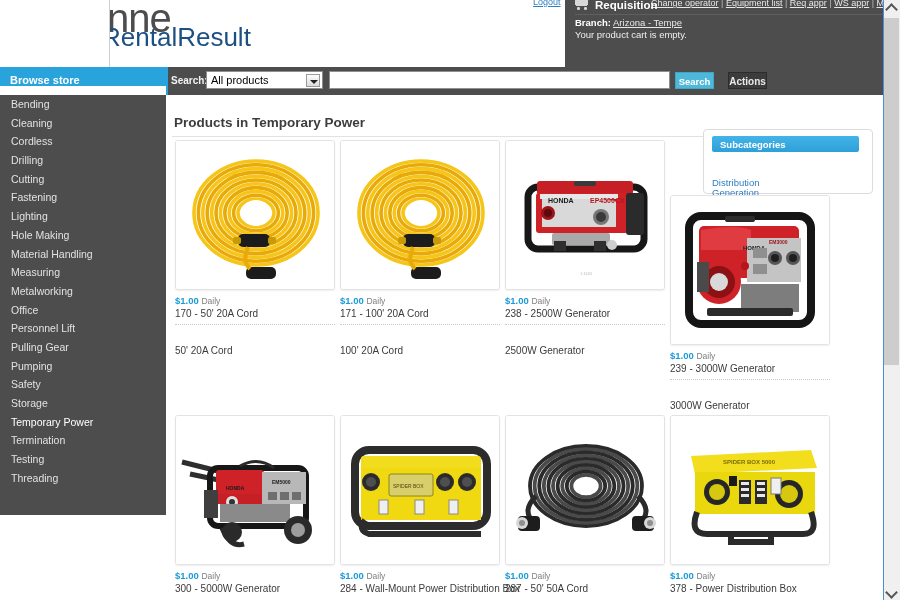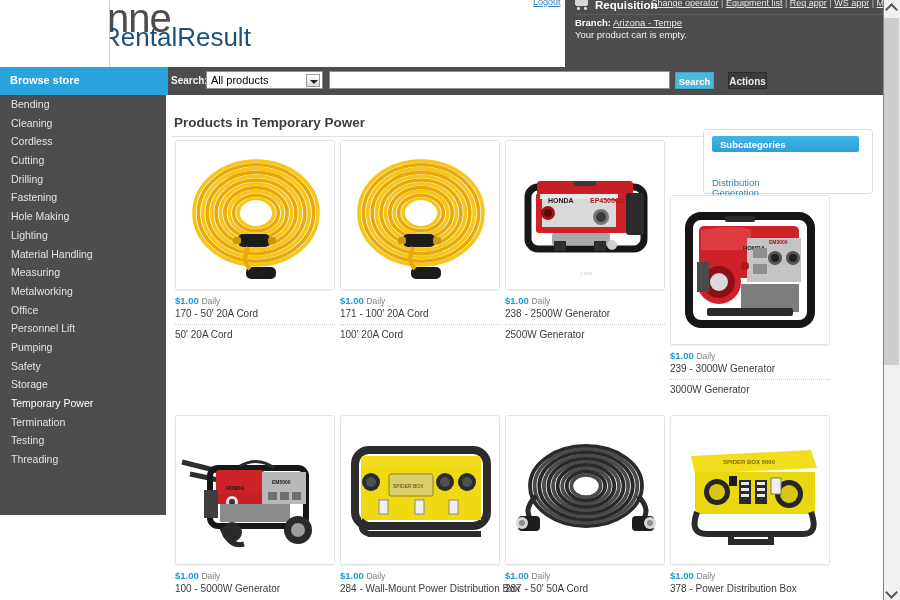--- a/index.html
+++ b/index.html
@@ -40,21 +40,21 @@
   .branch-row { position:absolute; left:575px; top:17px; font-size:9.5px; color:#fff; white-space:nowrap; }
   .branch-row b { font-weight:bold;margin-top:48px; }
   .branch-row a { color:#e8e8e8; text-decoration:underline; }
   .cart-empty { position:absolute; left:575px; top:29px; font-size:9.5px; color:#efefef; }
 
   
   .notch { position:absolute; left:0px; top:0px; width:110px; height:67px; background:#fff; z-index:3;}
   .notch-edge { position:absolute; left:109px; top:0; width:1px; height:67px; background:#cfcfcf; z-index:4; }
 
   
-  .browsebar { position:absolute; left:0; top:67px; width:166px; height:28px; background:#29a3dc; }
+  .browsebar { position:absolute; left:0; top:67px; width:166px; height:19px; background:#29a3dc; }
   .browsebar .lbl { position:absolute; left:10px; top:7px; color:#fff; font-size:11px; font-weight:bold; }
   .searchstrip { position:absolute; left:166px; top:67px; width:717px; height:28px; background:#4d4d4d; }
   .searchstrip .accent { position:absolute; left:0; top:0; width:2px; height:28px; background:#29a3dc; }
   .s-label { position:absolute; left:171px; top:75px; color:#f2f2f2; font-size:10px; font-weight:bold; }
   .s-select { position:absolute; left:206px; top:71px; width:117px; height:18px; background:#fff;
       border:1px solid #8f8f8f; font-size:11px; color:#000; padding-left:4px; line-height:16px;
       font-family:"Liberation Sans", sans-serif; }
   .s-select .arrowbox { position:absolute; right:2px; top:1.5px; width:14px; height:13px;
       background:linear-gradient(#fdfdfd,#dcdcdc); border:1px solid #9a9a9a; }
   .s-select .arrowbox:after { content:""; position:absolute; left:3px; top:5px;
@@ -92,21 +92,21 @@
 
   
   .grid { position:absolute; left:0px; top:45px; width:717px; }
   .pcell { position:absolute; width:160px; }
   .pthumb { width:160px; height:150px; background:#fff; border:1px solid #e3e3e3;
      border-radius:3px; box-shadow:0 1px 2px rgba(0,0,0,0.07); position:relative; overflow:hidden; }
   .price { margin-top:5px; font-size:9.5px; color:#1a9ad6; font-weight:bold; }
   .price .per { color:#7f7f7f; font-weight:normal; font-size:8.5px; }
   .pname { margin-top:2px; font-size:10px; color:#3b3b3b; white-space:nowrap; }
   .pdesc-rule { margin-top:5px; border-top:1px dotted #c9c9c9; }
-  .pdesc { margin-top:4px; font-size:10px; color:#3b3b3b; }
+  .pdesc { margin-top:20px; font-size:10px; color:#3b3b3b; }
 
   
   .sbtrack { position:absolute; left:883px; top:0; width:17px; height:600px; background:#f0f0f0;
      border-left:1px solid #4a90d9; }
   .sbthumb { position:absolute; left:884px; top:18px; width:15px; height:347px; background:#cdcdcd; }
   .sbup, .sbdown { position:absolute; left:884px; width:15px; height:17px; }
   .sbup { top:0; } .sbdown { bottom:0; }
   .chev { position:absolute; left:3px; width:9px; height:9px; }
   .chev:before { content:""; position:absolute; width:7px; height:7px;
      border-left:2px solid #555; border-top:2px solid #555; }
@@ -166,30 +166,31 @@
     <span class="arrowbox"></span>
   </div>
   <input class="s-input" type="text" value="" style="">
   <div class="s-btn">Search</div>
   <div class="a-btn">Actions</div>
 
   <div class="leftnav" id="leftnav">
       <div class="item">Bending</div>
       <div class="item">Cleaning</div>
       <div class="item">Cordless</div>
+      <div class="item">Drilling</div>
       <div class="item">Cutting</div>
-      <div class="item">Drilling</div>
       <div class="item">Fastening</div>
+      <div class="item">Lighting</div>
       <div class="item">Hole Making</div>
-      <div class="item">Lighting</div>
       <div class="item">Material Handling</div>
       <div class="item">Measuring</div>
       <div class="item">Metalworking</div>
       <div class="item">Office</div>
       <div class="item">Personnel Lift</div>
+      <div class="item">Pulling Gear</div>
       <div class="item">Pumping</div>
       <div class="item">Safety</div>
       <div class="item">Storage</div>
       <div class="item sel">Temporary Power</div>
       <div class="item">Termination</div>
       <div class="item">Testing</div>
       <div class="item">Threading</div>
     </div>
 
   <div class="main">
@@ -331,21 +332,21 @@
               <rect x="116" y="76" width="9" height="8" fill="#6f6f6f"></rect>
               <rect x="44" y="88" width="70" height="18" fill="#8a8a8a"></rect>
               <rect x="28" y="74" width="14" height="28" fill="#3f3f3f"></rect>
               <circle cx="122" cy="114" r="14" fill="#2a2a2a"></circle>
               <circle cx="122" cy="114" r="7" fill="#9d9d9d"></circle>
               <circle cx="56" cy="116" r="10" fill="#2a2a2a"></circle>
               <path d="M46 112 q8 20 22 16" stroke="#2a2a2a" stroke-width="5" fill="none"></path>
               <path d="M64 50 q18 -10 34 2" stroke="#2a2a2a" stroke-width="3" fill="none"></path>
             </svg></div>
           <div class="price"><span>$1.00</span> <span class="per">Daily</span></div>
-          <div class="pname">100 - 5000W Generator</div>
+          <div class="pname">300 - 5000W Generator</div>
         </div>
         <div class="pcell" style="left: 174px; top: 275px;">
           <div class="pthumb"><svg viewBox="0 0 160 150" width="160" height="150">
               <rect width="160" height="150" fill="#fff"></rect>
               <rect x="14" y="34" width="132" height="76" rx="14" fill="none" stroke="#2c2c2c" stroke-width="8"></rect>
               <rect x="20" y="40" width="120" height="14" rx="3" fill="#f2dc1e"></rect>
               <rect x="20" y="52" width="120" height="52" fill="#f0d911"></rect>
               <rect x="48" y="58" width="44" height="22" rx="2" fill="#d9cf6a" stroke="#8c8620"></rect>
               <text x="52" y="72" font-family="Liberation Sans" font-size="5" fill="#4b4512">SPIDER BOX</text>
               <circle cx="30" cy="66" r="9" fill="#2b2b2b"></circle>

